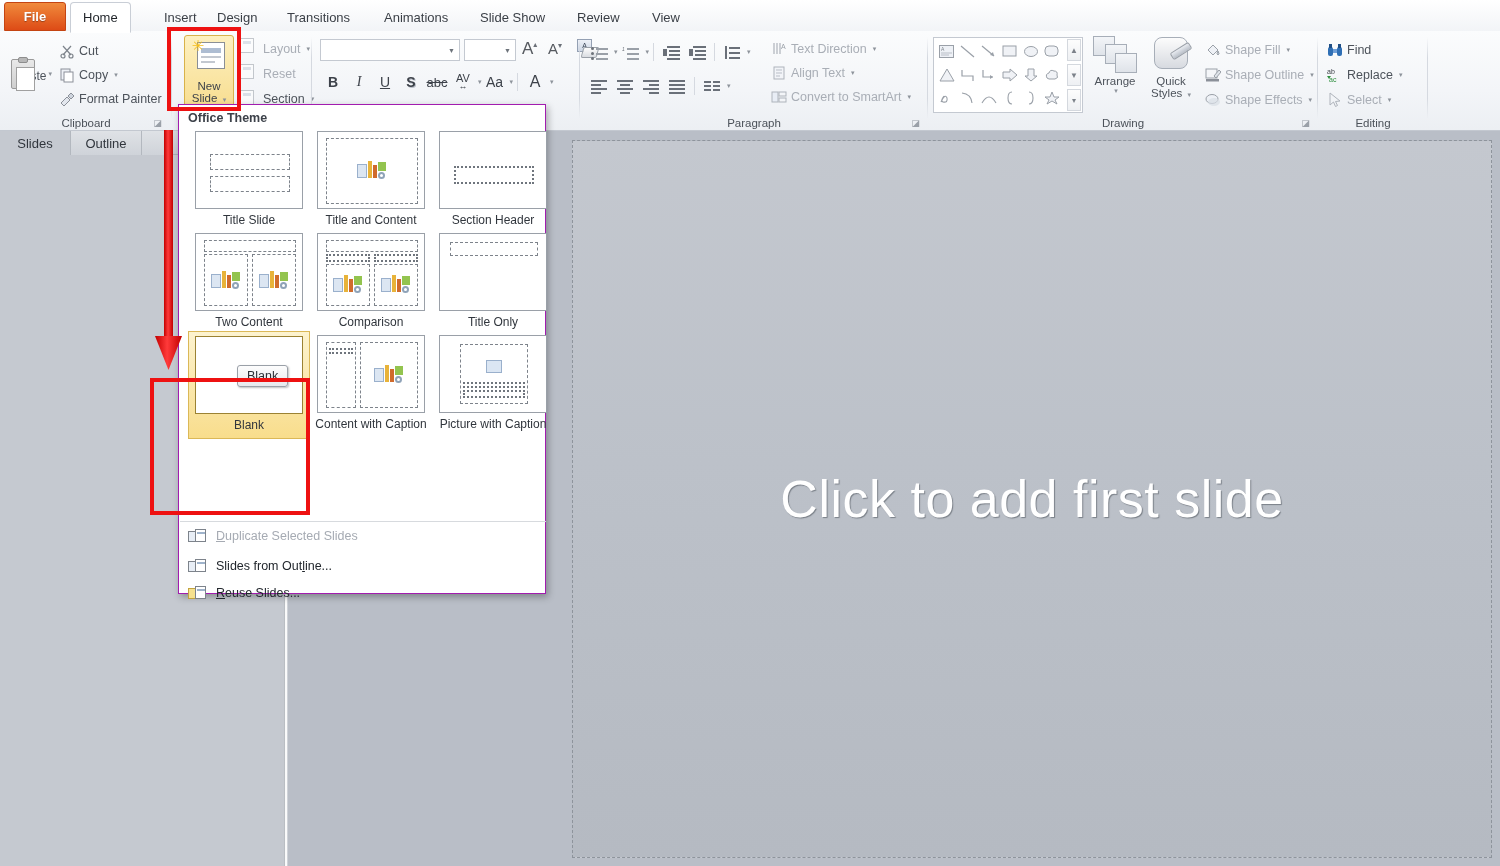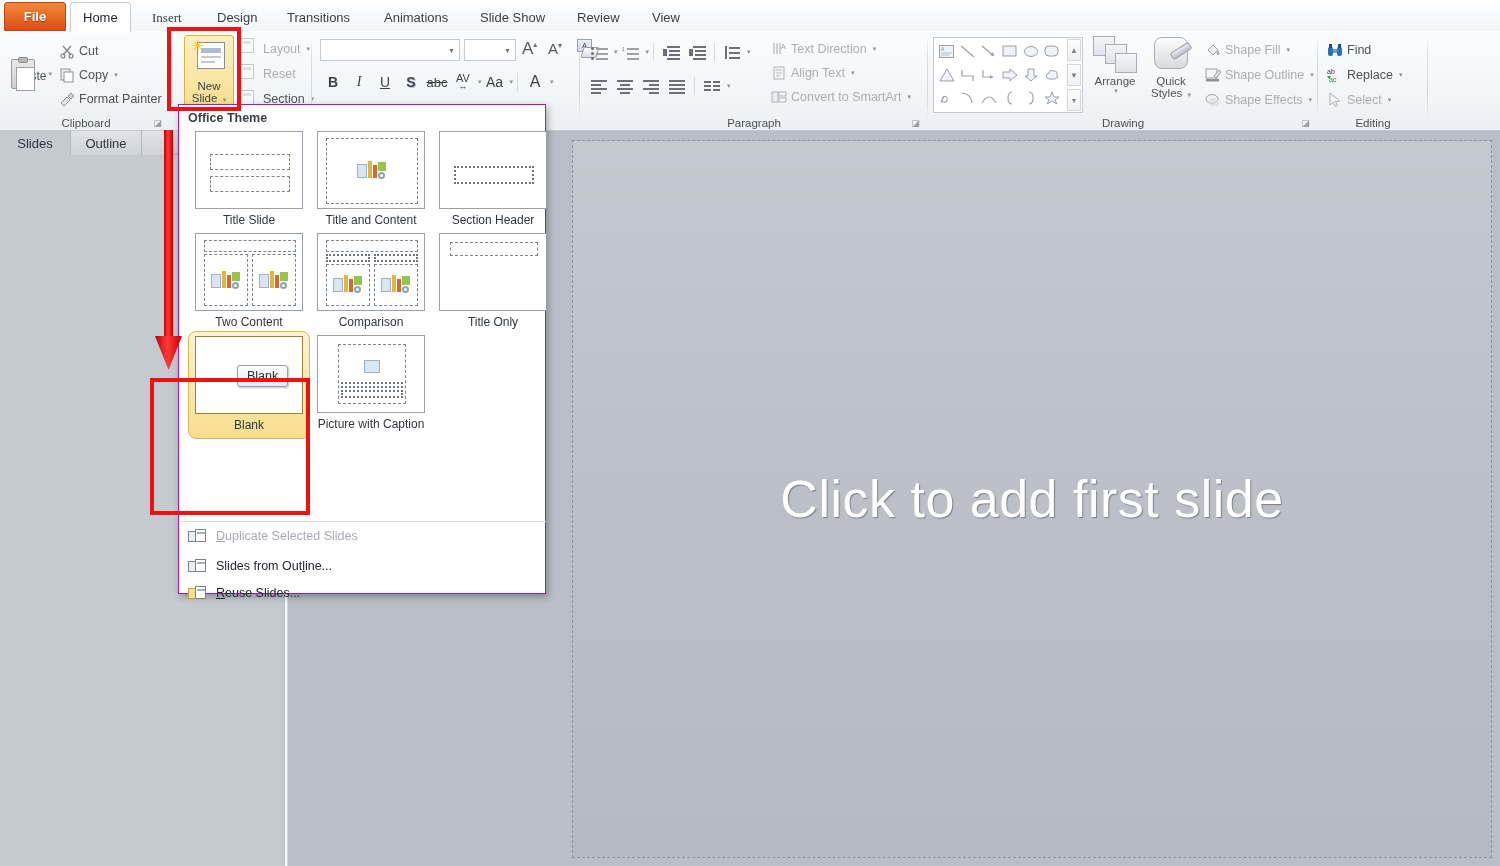--- a/index.html
+++ b/index.html
@@ -311,21 +311,21 @@
   .cicon .c4{position:absolute;left:21px;top:1px;width:8px;height:9px;background:#93c44f;}
   .cicon .c5{position:absolute;left:21px;top:11px;width:7px;height:7px;border:2px solid #8fa3b8;border-radius:50%;}
   .picicon{
     position:absolute; width:16px; height:13px; background:#dbe6f3;
     border:1px solid #9ab0cc;
   }
 
   
   .gal-cell.sel{
     background:linear-gradient(#fdf3cf,#f8dd8c);
-    border:1px solid #dbb857; border-radius:8px;
+    border:1px solid #dbb857; border-radius:0;
     padding:4px 5px 6px 5px;
   }
   .gal-cell.sel .thumb{ border:1px solid #9b8233; }
   .blank-tip{
     position:absolute; left:50%; top:50%; transform:translate(-12px,-10px);
     background:linear-gradient(#fdfdfd,#e7e9ed);
     border:1px solid #9aa0a8; border-radius:3px;
     padding:3px 9px; font-size:12.5px; color:#2b3037;
     box-shadow:1px 1px 2px rgba(0,0,0,.25);
     white-space:nowrap;
@@ -367,21 +367,21 @@
   .ann-arrow{ position:absolute; z-index:61; pointer-events:none; }
 </style>
 </head>
 <body>
 
 <div id="app">
 
   <div class="tabbar">
     <div class="file-tab">File</div>
     <div class="tab active" style="left:70px;">Home</div>
-    <div class="tab" style="left:140px;font-family:Liberation Serif, serif;">Insert</div>
+    <div class="tab" style="left:152px;">Insert</div>
     <div class="tab" style="left:205px;">Design</div>
     <div class="tab" style="left:275px;">Transitions</div>
     <div class="tab" style="left:372px;">Animations</div>
     <div class="tab" style="left:468px;">Slide Show</div>
     <div class="tab" style="left:565px;">Review</div>
     <div class="tab" style="left:640px;">View</div>
   </div>
 
   <div class="ribbon">
 
@@ -999,20 +999,35 @@
 
       <div class="gal-row">
         <div class="gal-cell sel">
           <div class="thumb">
             <div class="blank-tip">Blank</div>
           </div>
           <div class="gal-label">Blank</div>
         </div>
         <div class="gal-cell">
           <div class="thumb">
+            <div class="ph" style="left:8px;top:6px;width:30px;height:66px;"></div>
+            <div class="phd" style="left:11px;top:12px;width:24px;height:6px;"></div>
+            <div class="ph" style="left:42px;top:6px;width:58px;height:66px;"></div>
+            <div class="cicon" style="left:56px;top:29px;">
+              <span class="c1"></span>
+                <span class="c2"></span>
+                <span class="c3"></span>
+                <span class="c4"></span>
+                <span class="c5"></span>
+            </div>
+          </div>
+          <div class="gal-label">Content with Caption</div>
+        </div>
+        <div class="gal-cell">
+          <div class="thumb">
             <div class="ph" style="left:20px;top:8px;width:68px;height:60px;"></div>
             <div class="picicon" style="left:46px;top:24px;"></div>
             <div class="phd" style="left:23px;top:46px;width:62px;height:6px;"></div>
             <div class="phd" style="left:23px;top:54px;width:62px;height:8px;"></div>
           </div>
           <div class="gal-label">Picture with Caption</div>
         </div>
       </div>
     </div>
 

